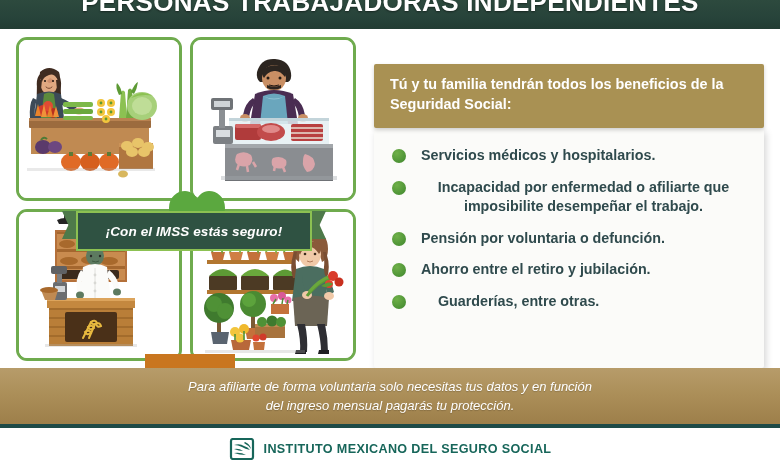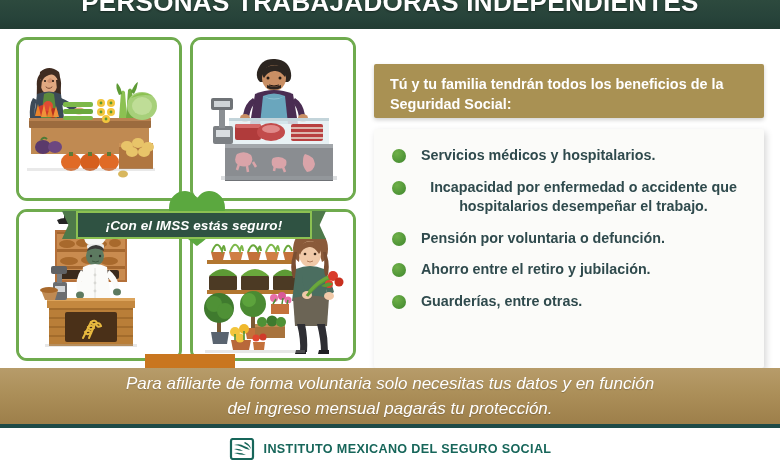--- a/index.html
+++ b/index.html
@@ -85,21 +85,21 @@
     left: 126px;
     top: 0px;
     width: 62px;
     height: 58px;
   }
   #ribbon {
     position: absolute;
     left: 36px;
     top: 22px;
     width: 236px;
-    height: 28px;
+    height: 40px;
     background: #2f5242;
     border: 2px solid #8cc152;
     box-sizing: border-box;
     display: flex;
     align-items: center;
     justify-content: center;
   }
   #ribbon-text {
     color: #ffffff;
     font-size: 13.5px;
@@ -117,21 +117,21 @@
   }
   #ribbon-tail-l { left: 22px; clip-path: polygon(0 0, 100% 0, 100% 100%, 0 100%, 40% 50%); }
   #ribbon-tail-r { left: 270px; clip-path: polygon(0 0, 100% 0, 60% 50%, 100% 100%, 0 100%); }
 
   
   #benefits-header {
     position: absolute;
     left: 374px;
     top: 35px;
     width: 390px;
-    padding: 11px 16px 3px 16px;
+    padding: 11px 16px 13px 16px;
     box-sizing: border-box;
     background: #a99153;
     color: #ffffff;
     font-size: 14.4px;
     font-weight: bold;
     line-height: 1.38;
     border-radius: 2px;
     box-shadow: 0 2px 4px rgba(0,0,0,.18);
     z-index: 5;
   }
@@ -146,21 +146,21 @@
     border-radius: 2px;
     padding: 17px 18px 0 18px;
     box-sizing: border-box;
     text-align: center;
   }
   .benefit-row {
     display: flex;
     align-items: flex-start;
     margin-bottom: 13px;
   }
-  .benefit-row:last-child { margin-bottom: 0; }
+  .benefit-row:last-child { margin-bottom: 0; gap: 17px; }
   .bullet-dot {
     flex: 0 0 auto;
     width: 14px;
     height: 14px;
     border-radius: 50%;
     background: radial-gradient(circle at 35% 30%, #6fb049 0%, #4d9336 70%, #3f7f2c 100%);
     margin-top: 3px;
     margin-right: 15px;
   }
   .benefit-text {
@@ -181,21 +181,21 @@
     position: absolute;
     left: 0; top: 368px;
     width: 780px; height: 56px;
     background: linear-gradient(180deg, #b79c6a 0%, #ab8e58 48%, #9d7f4a 100%);
     display: flex;
     align-items: center;
     justify-content: center;
   }
   #footer-text {
     color: #ffffff;
-    font-size: 17px;
+    font-size: 13px;
     font-style: italic;
     line-height: 1.5;
     text-align: center;
     white-space: pre-line;
     text-shadow: 0 1px 1px rgba(0,0,0,.2);
   }
   #footer-rule {
     position: absolute;
     left: 0; top: 424px;
     width: 780px; height: 4px;
@@ -573,21 +573,21 @@
 
     <div id="benefits-header">Tú y tu familia tendrán todos los beneficios de la Seguridad Social:</div>
 
     <div id="benefits-card">
       <div class="benefit-row">
         <span class="bullet-dot"></span>
         <span class="benefit-text">Servicios médicos y hospitalarios.</span>
       </div>
       <div class="benefit-row">
         <span class="bullet-dot"></span>
-        <span class="benefit-text">Incapacidad por enfermedad o accidente que hospitalarios desempeñar el trabajo.</span>
+        <span class="benefit-text">Incapacidad por enfermedad o afiliarte que imposibilite desempeñar el trabajo.</span>
       </div>
       <div class="benefit-row">
         <span class="bullet-dot"></span>
         <span class="benefit-text">Pensión por voluntaria o defunción.</span>
       </div>
       <div class="benefit-row">
         <span class="bullet-dot"></span>
         <span class="benefit-text">Ahorro entre el retiro y jubilación.</span>
       </div>
       <div class="benefit-row">

